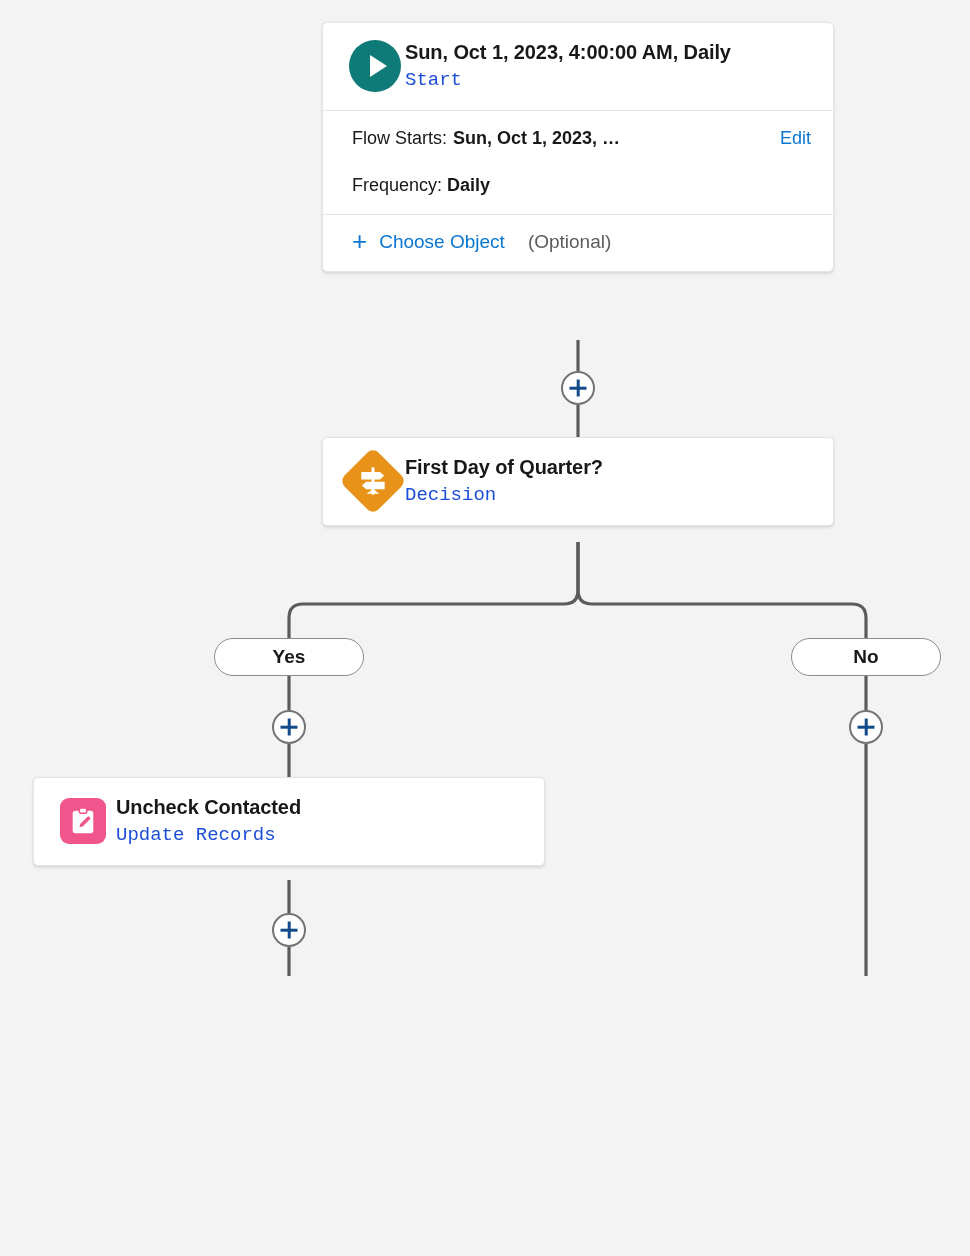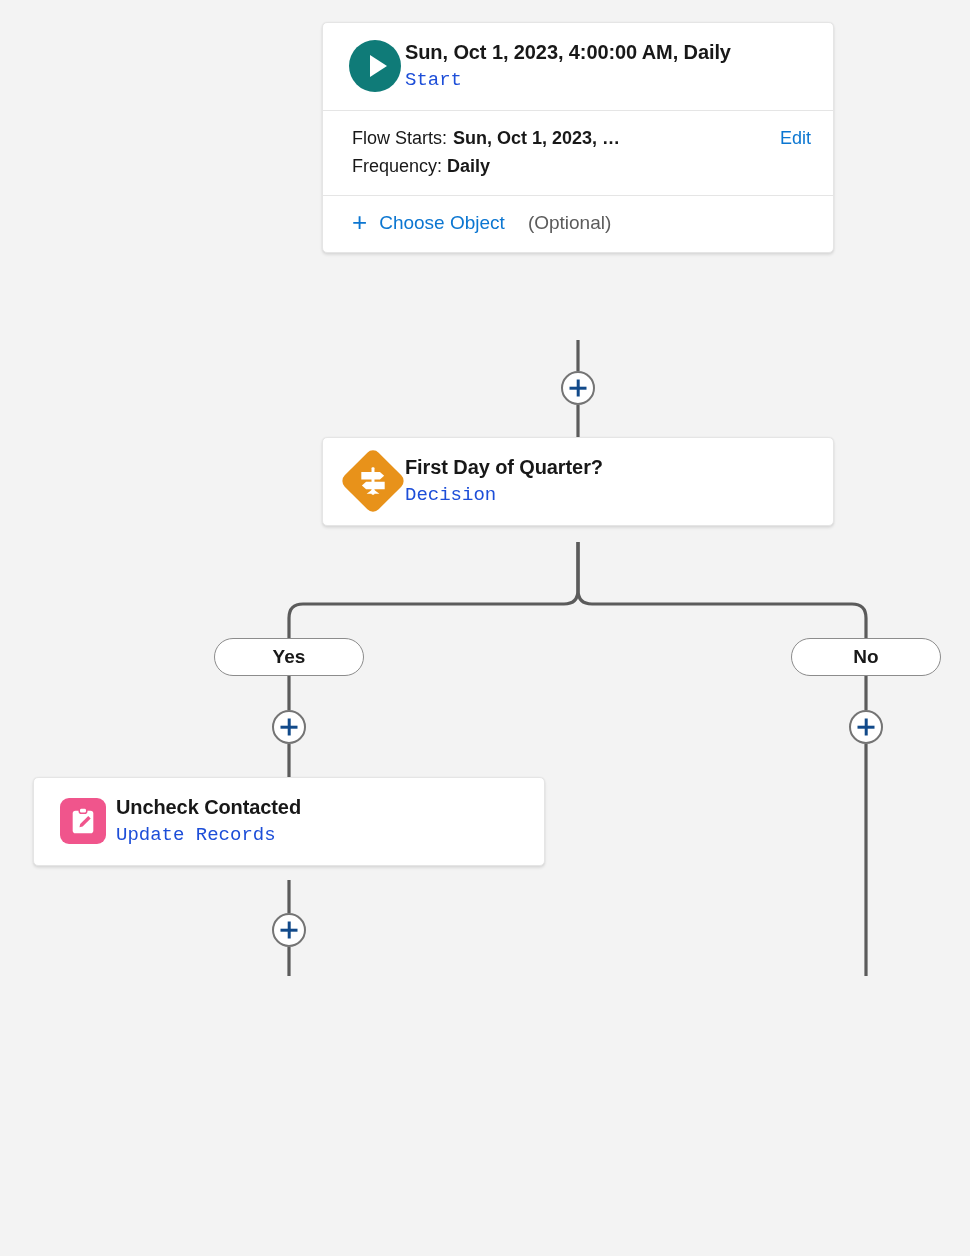--- a/index.html
+++ b/index.html
@@ -80,21 +80,21 @@
     box-sizing: border-box;
   }
   .detail-row {
     display: flex;
     align-items: flex-start;
     font-size: 18px;
     color: #181818;
     line-height: 1.55;
   }
   .detail-row + .detail-row {
-    margin-top: 0;
+    margin-top: 19px;
   }
   .detail-label {
     color: #181818;
     font-weight: normal;
     white-space: nowrap;
   }
   .detail-value {
     font-weight: bold;
     color: #181818;
     margin-left: 6px;

